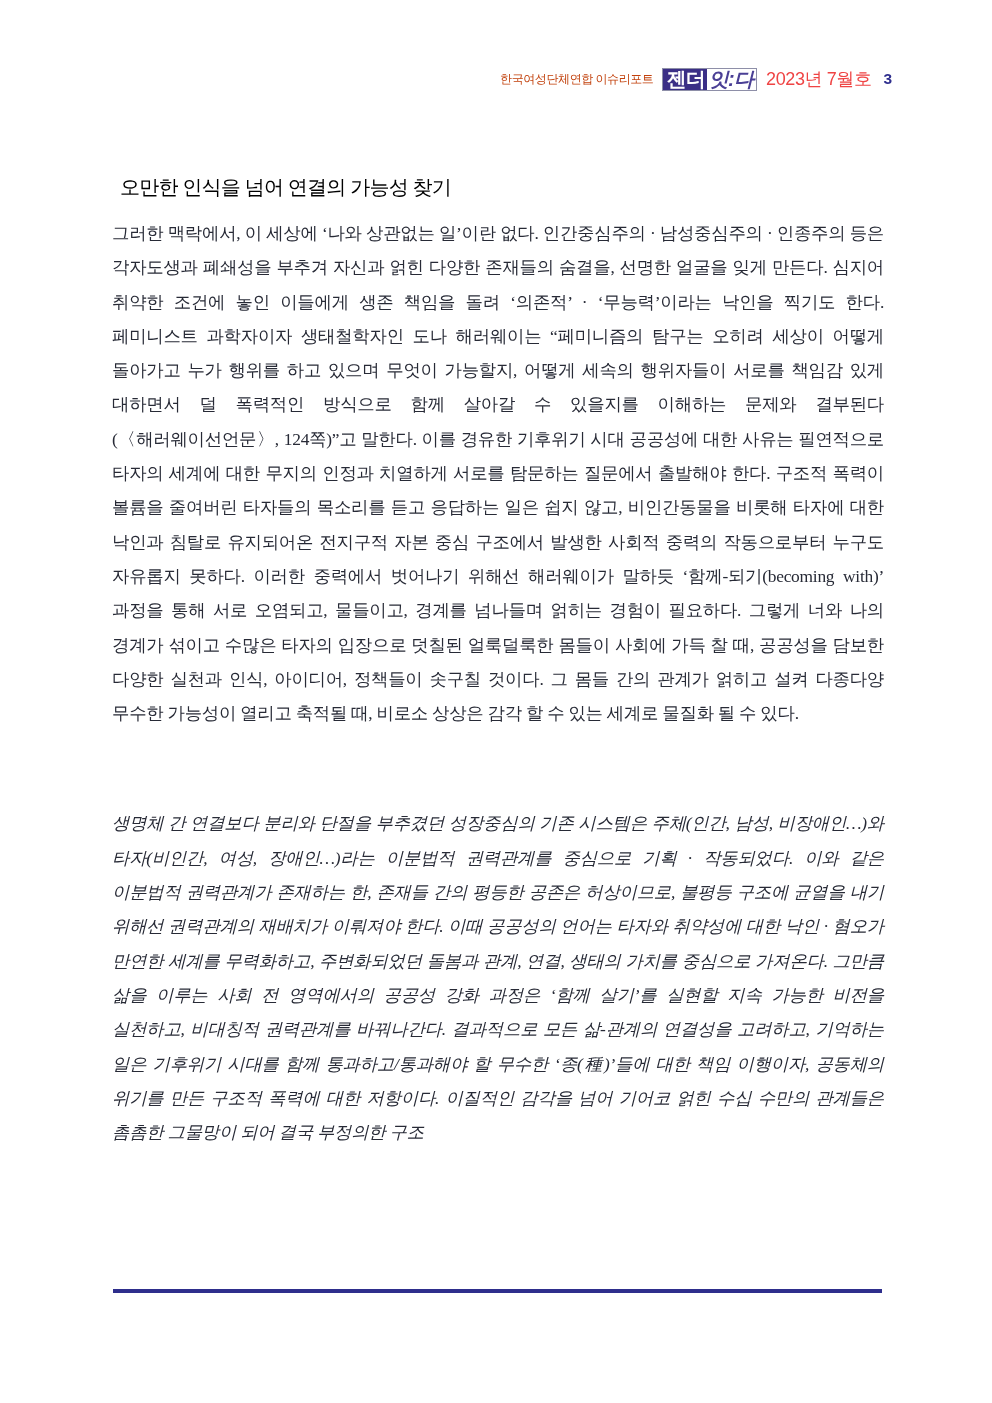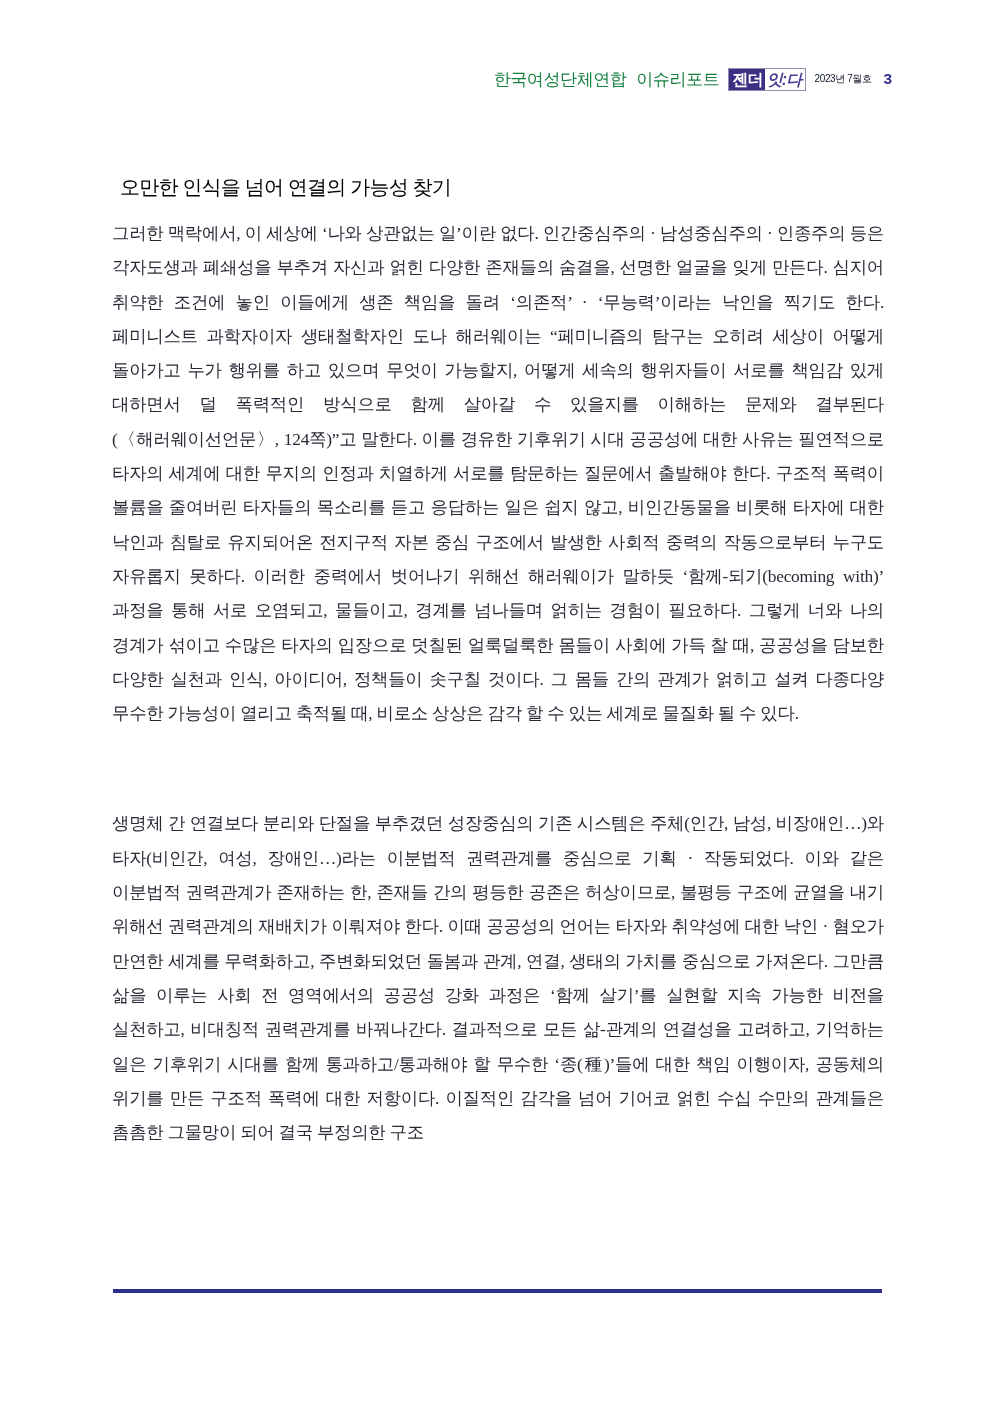--- a/index.html
+++ b/index.html
@@ -31,51 +31,51 @@
     height: 34px;
     display: flex;
     align-items: center;
     justify-content: flex-end;
     gap: 9px;
     font-size: 15.5px;
     letter-spacing: -0.2px;
     white-space: nowrap;
   }
   .header-journal {
-    color: #15803d;
-    font-family: Liberation Mono, monospace;
-    font-size: 17px;
+    color: #c2410c;
+    font-family: Liberation Serif, serif;
+    font-size: 12px;
     letter-spacing: -0.4px;
   }
   .header-badge {
     display: inline-flex;
     align-items: stretch;
     height: 21px;
     border: 1px solid #8e8fa8;
     font-family: "Liberation Sans", "DejaVu Sans", sans-serif;
-    font-size: 16px;
+    font-size: 20px;
     font-weight: 700;
     letter-spacing: -0.8px;
     line-height: 21px;
     overflow: hidden;
   }
   .badge-left {
     background: #3b2f86;
     color: #ffffff;
     padding: 0 2px 0 3px;
   }
   .badge-right {
     background: #ffffff;
     color: #4a3f95;
     padding: 0 3px 0 2px;
   }
   .header-date {
-    color: #0f172a;
+    color: #ef4444;
     font-family: "Liberation Sans", "DejaVu Sans", sans-serif;
-    font-size: 10px;
+    font-size: 18px;
     letter-spacing: -0.4px;
   }
   .header-pageno {
     color: #2f2f8e;
     font-family: "Liberation Sans", "DejaVu Sans", sans-serif;
     font-size: 15.5px;
     font-weight: 700;
     margin-left: 3px;
   }
 
@@ -92,20 +92,21 @@
     font-size: 17.4px;
     line-height: 34.3px;
     text-align: justify;
     text-justify: inter-character;
     letter-spacing: -0.25px;
     word-break: keep-all;
     color: #272a36;
   }
   p.para.last-natural {
     text-align: justify;
+    font-style: italic;
   }
 
   .gap-intro { height: 58px; }
   .gap-after-heading { height: 8px; }
   .gap-small { height: 8px; }
   .gap-before-quote { height: 30px; }
   .gap-after-quote { height: 38px; }
 
   h2.section-heading {
     margin: 8px;

